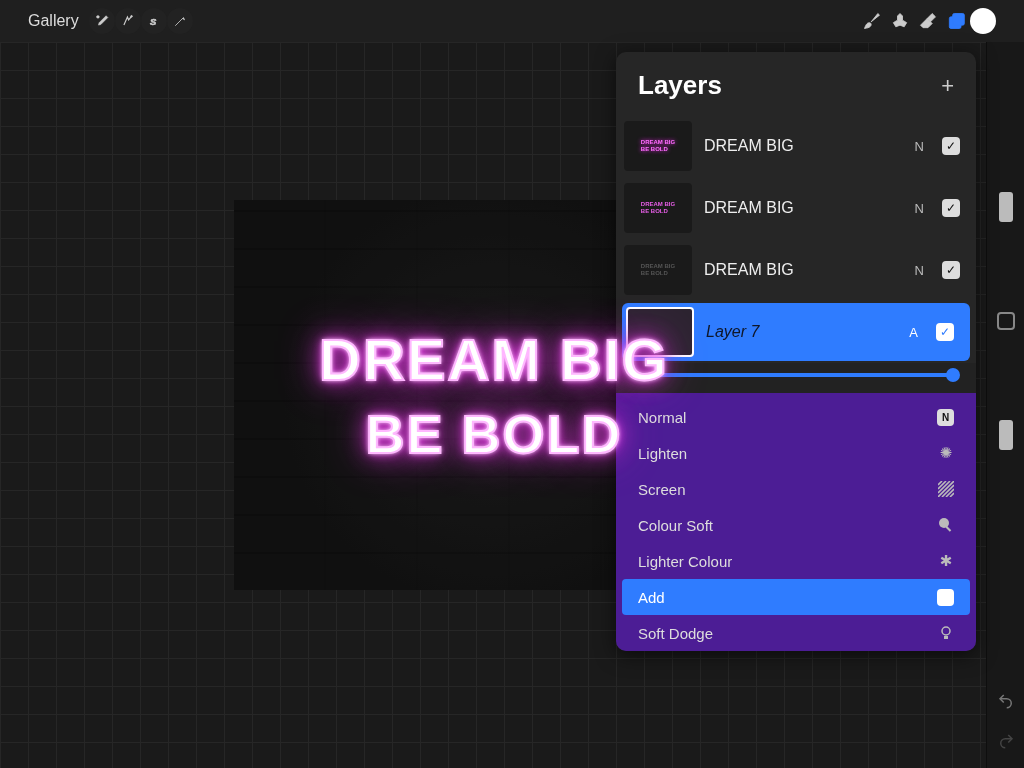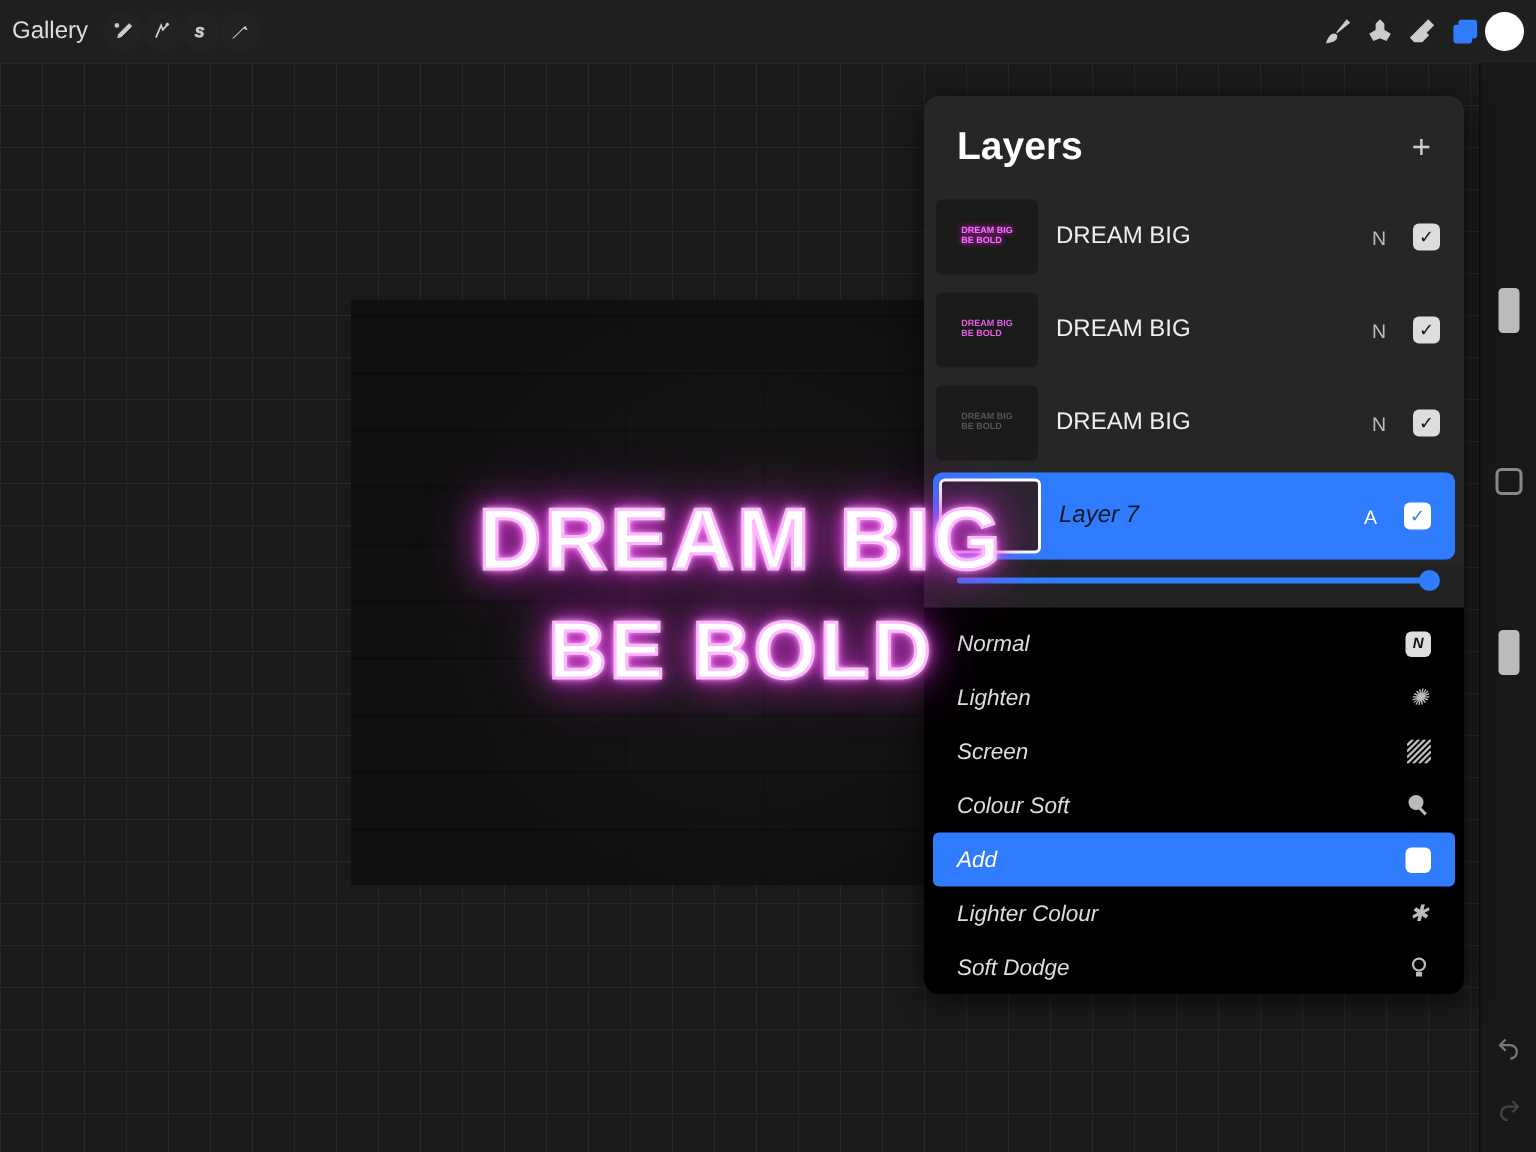--- a/index.html
+++ b/index.html
@@ -5,21 +5,21 @@
   * { box-sizing: border-box; margin: 0; padding: 0; }
   html, body { width: 1024px; height: 768px; overflow: hidden; font-family: -apple-system, "Helvetica Neue", Arial, sans-serif; }
   body { background: #1a1a1a; color: #ddd; }
 
   
   .toolbar {
     height: 42px;
     background: #1f1f1f;
     display: flex;
     align-items: center;
-    padding: 0 8px;
+    padding: 0 28px;
   }
   .toolbar .gallery {
     color: #ddd;
     font-size: 16px;
     margin-right: 10px;
   }
   .tb-btn {
     width: 28px; height: 28px;
     border-radius: 4px;
     display: flex; align-items: center; justify-content: center;
@@ -109,21 +109,21 @@
       0 0 10px #ff4dff,
       0 0 22px #d336d3,
       0 0 40px #c527c5;
     z-index:1;
   }
   .neon.small { font-size: 54px; }
 
   
   .panel {
     position: absolute;
-    left: 616px; top: 64px;
+    left: 616px; top: 52px;
     width: 360px;
     background: #262626;
     border-radius: 10px;
     box-shadow: 0 4px 20px rgba(0,0,0,.6);
     overflow: hidden;
   }
   .panel-header {
     display:flex; align-items:center; justify-content:space-between;
     padding: 18px 22px 14px 22px;
   }
@@ -168,21 +168,21 @@
   .opacity-max { color:#bbb; }
   .slider {
     height: 4px; background:#2f7cff; border-radius:2px; position:relative;
   }
   .slider-knob {
     position:absolute; right:-6px; top:-5px;
     width:14px;height:14px;border-radius:50%;background:#2f7cff;
   }
 
   
-  .blend-list { background:#000000; padding-top:6px;font-style:italic; }
+  .blend-list { background:#4c1d95; padding-top:6px; }
   .blend-row {
     display:flex; align-items:center; justify-content:space-between;
     height:36px; padding:0 22px;
     color:#ddd; font-size:15px;
   }
   .blend-row.selected { background:#2f7cff; border-radius:4px; margin:0 6px; padding:0 16px;}
   .blend-row.selected .blend-label{ color:#fff; }
   .blend-icon { width:16px;height:16px; display:flex;align-items:center;justify-content:center; color:#bbb;}
   .blend-row.selected .blend-icon { color:#fff; }
   .blend-icon.badge-n {
@@ -329,27 +329,27 @@
     </div>
     <div class="blend-row">
       <span class="blend-label">Colour Soft</span>
       <span class="blend-icon">
           <svg viewBox="0 0 16 16">
             <circle cx="6" cy="6" r="5" fill="#bbb"></circle>
             <rect x="9" y="9" width="6" height="2" transform="rotate(45 9 9)" fill="#bbb"></rect>
           </svg>
         </span>
     </div>
+    <div class="blend-row">
+      <span class="blend-label">Lighter Colour</span>
+      <span class="blend-icon">✱</span>
+    </div>
     <div class="blend-row selected">
       <span class="blend-label">Add</span>
       <span class="blend-icon badge-plus">＋</span>
-    </div>
-    <div class="blend-row">
-      <span class="blend-label">Lighter Colour</span>
-      <span class="blend-icon">✱</span>
     </div>
     <div class="blend-row">
       <span class="blend-label">Soft Dodge</span>
       <span class="blend-icon">
           <svg viewBox="0 0 16 16">
             <circle cx="8" cy="6" r="4" fill="none" stroke="#bbb" stroke-width="1.5"></circle>
             <rect x="6" y="11" width="4" height="3" fill="#bbb"></rect>
           </svg>
         </span>
     </div>

